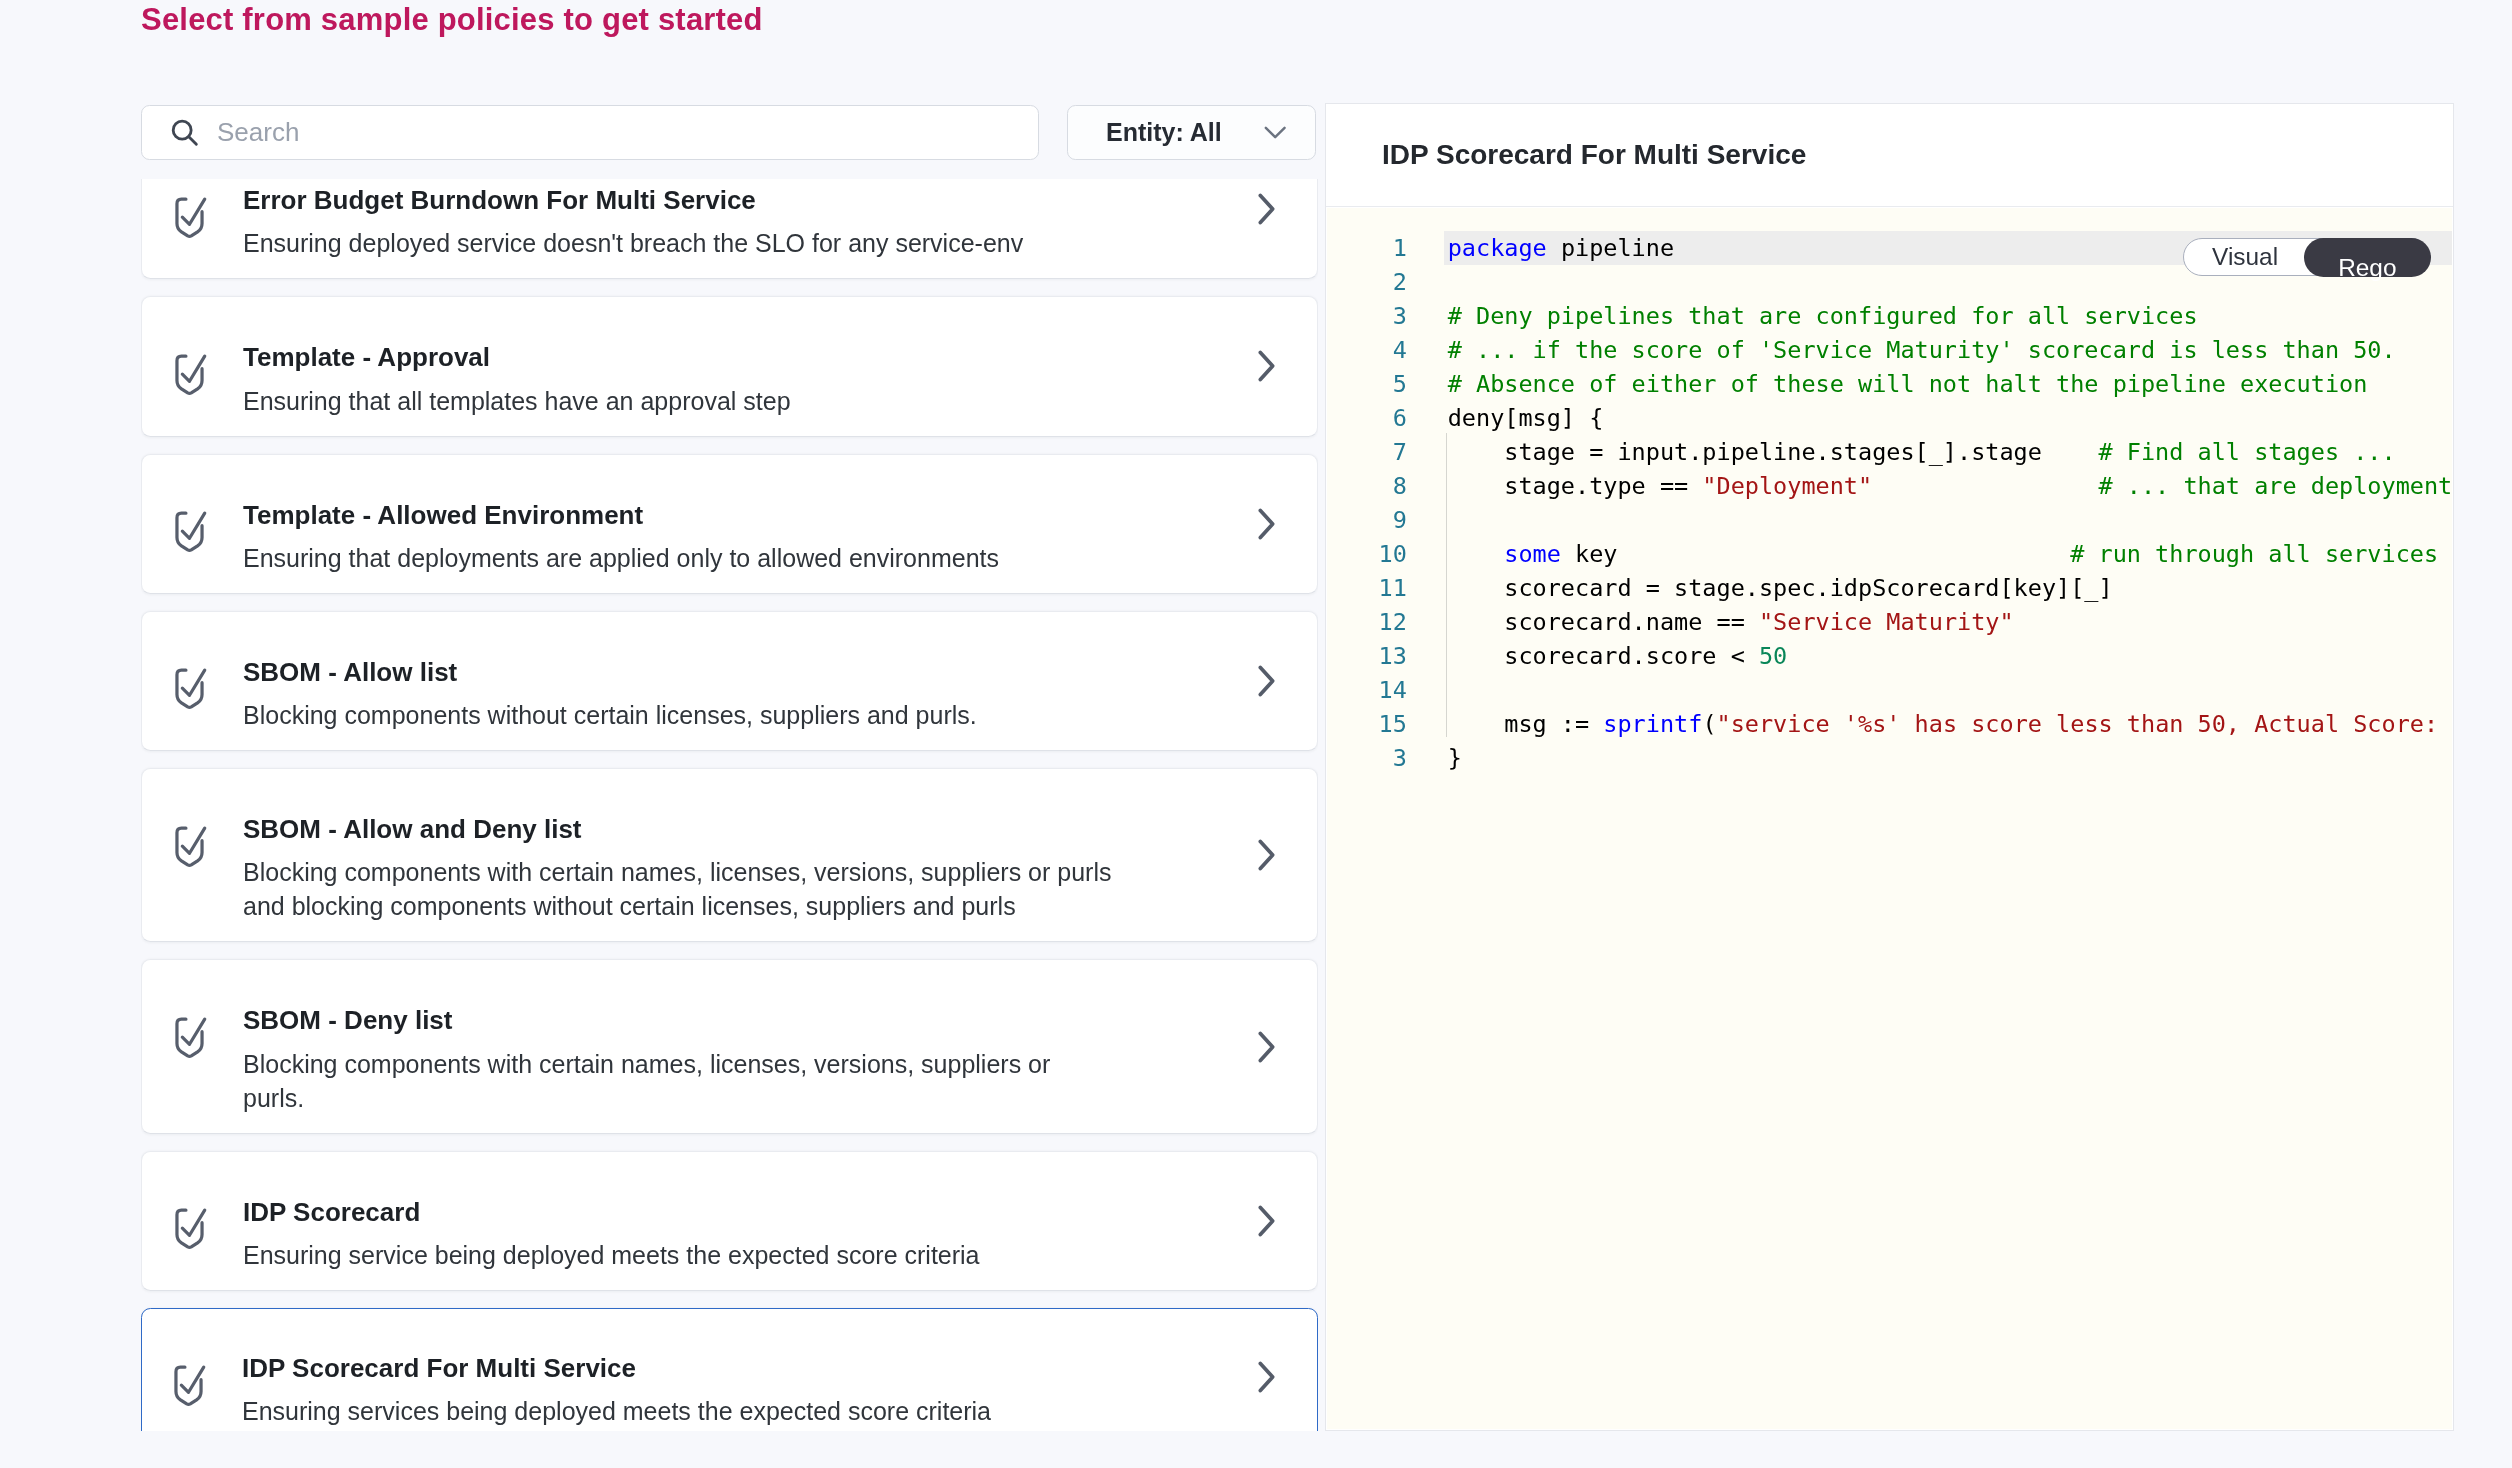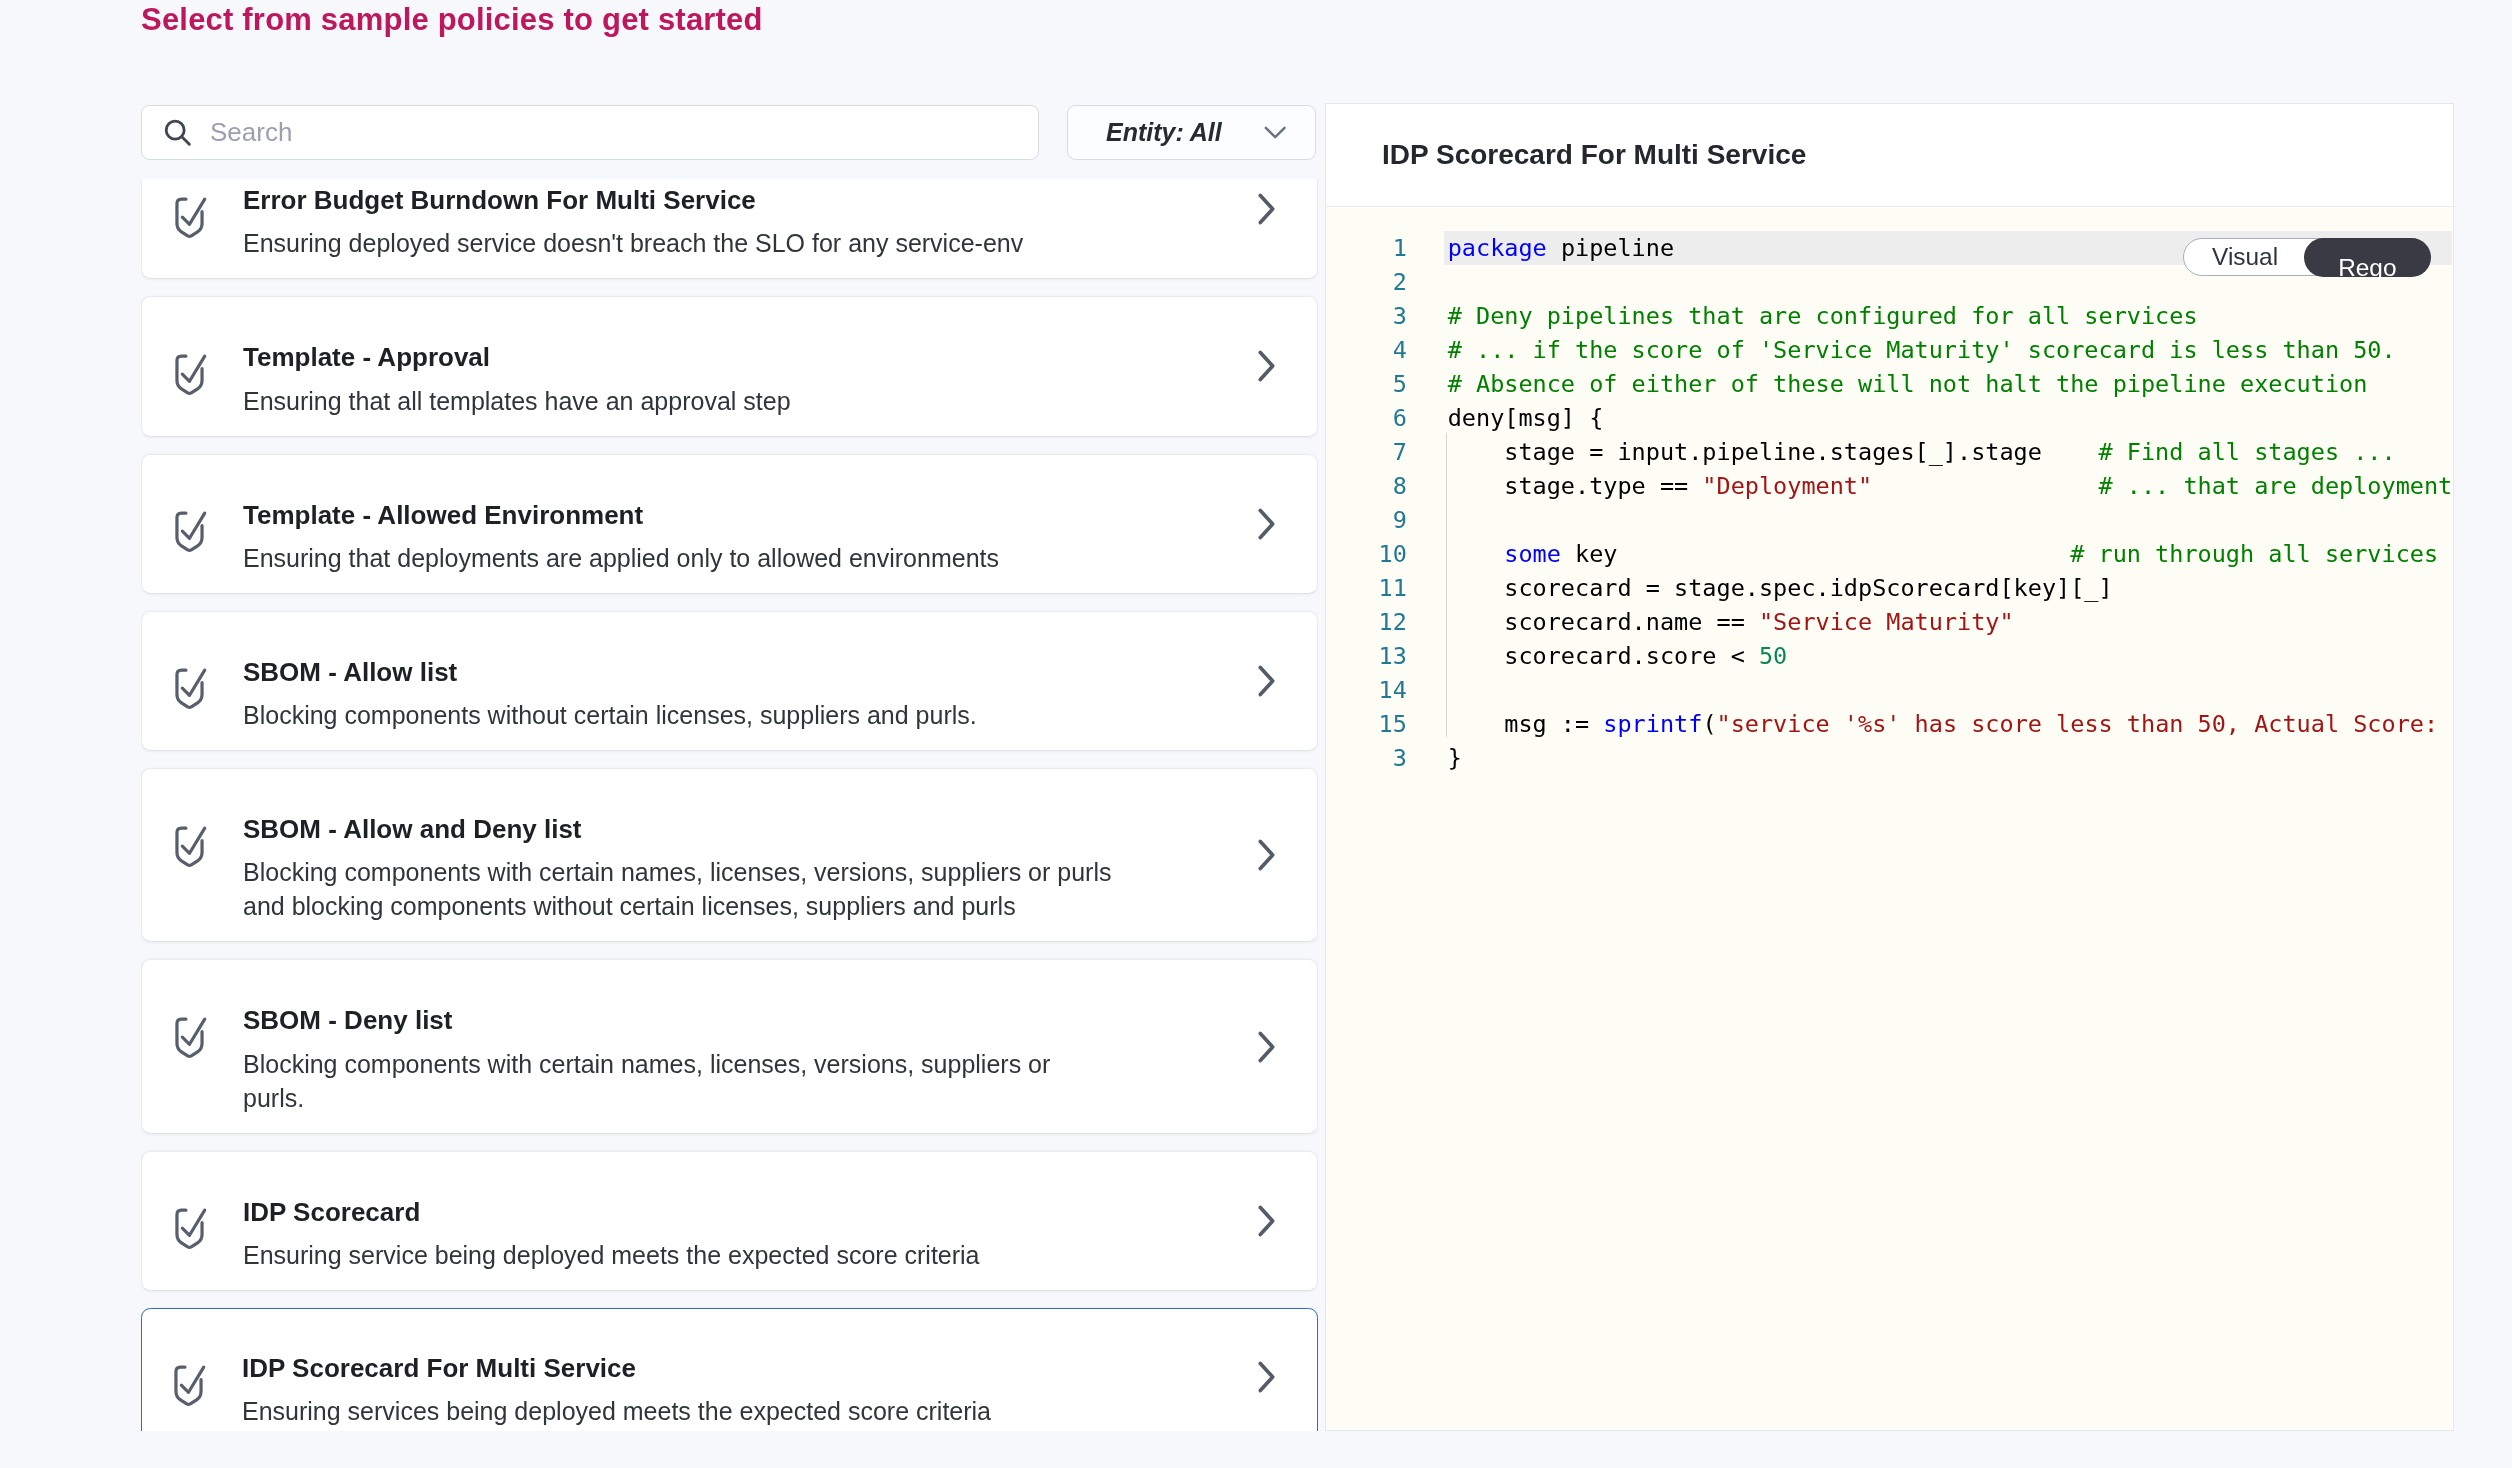--- a/index.html
+++ b/index.html
@@ -22,38 +22,37 @@
   .toolbar {
     position:absolute; left:141px; top:105px;
     width:1175px; height:55px;
     display:flex; align-items:stretch;
   }
   .search-box {
     flex:1; margin-right:28px;
     background:#ffffff;
     border:1.9px solid #d7dbe2; border-radius:8.4px;
     display:flex; align-items:center;
-    padding:0 19px;
+    padding:0 26px;
   }
   .search-box svg { flex:none; margin-right:15px; }
   .search-box input {
     flex:1; border:none; outline:none;
     font-family:"Liberation Sans", sans-serif;
     font-size:26px; color:#3c424c; background:transparent;
   }
   .search-box input::placeholder { color:#9aa1ad; }
   .entity-filter {
     width:249px; height:55px;
     background:#fcfdfe;
     border:1.9px solid #d7dbe2; border-radius:8.4px;
     display:flex; align-items:center; justify-content:space-between;
     padding:0 28px 0 38px;
     cursor:pointer;
     font-family:"Liberation Sans", sans-serif;
-    font-style:italic;
   }
   .entity-filter .entity-label {
     font-size:25px; font-weight:700; color:#262b33;
   }
 
   
   .list-viewport {
     position:absolute; left:141px; top:179px;
     width:1177px; height:1252px;
     overflow:hidden;

